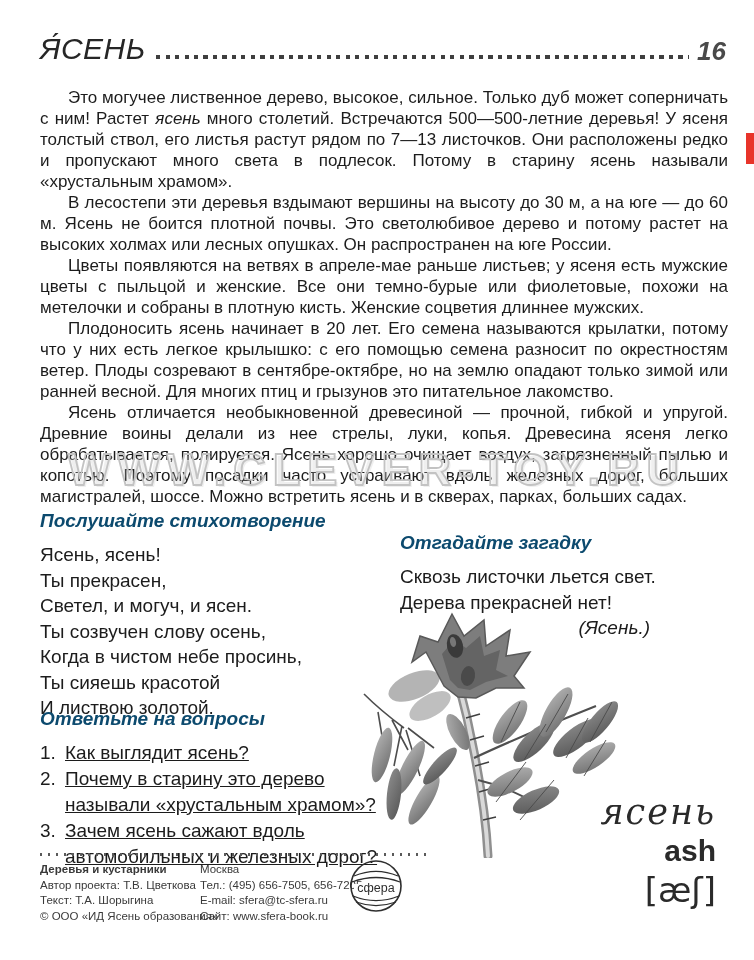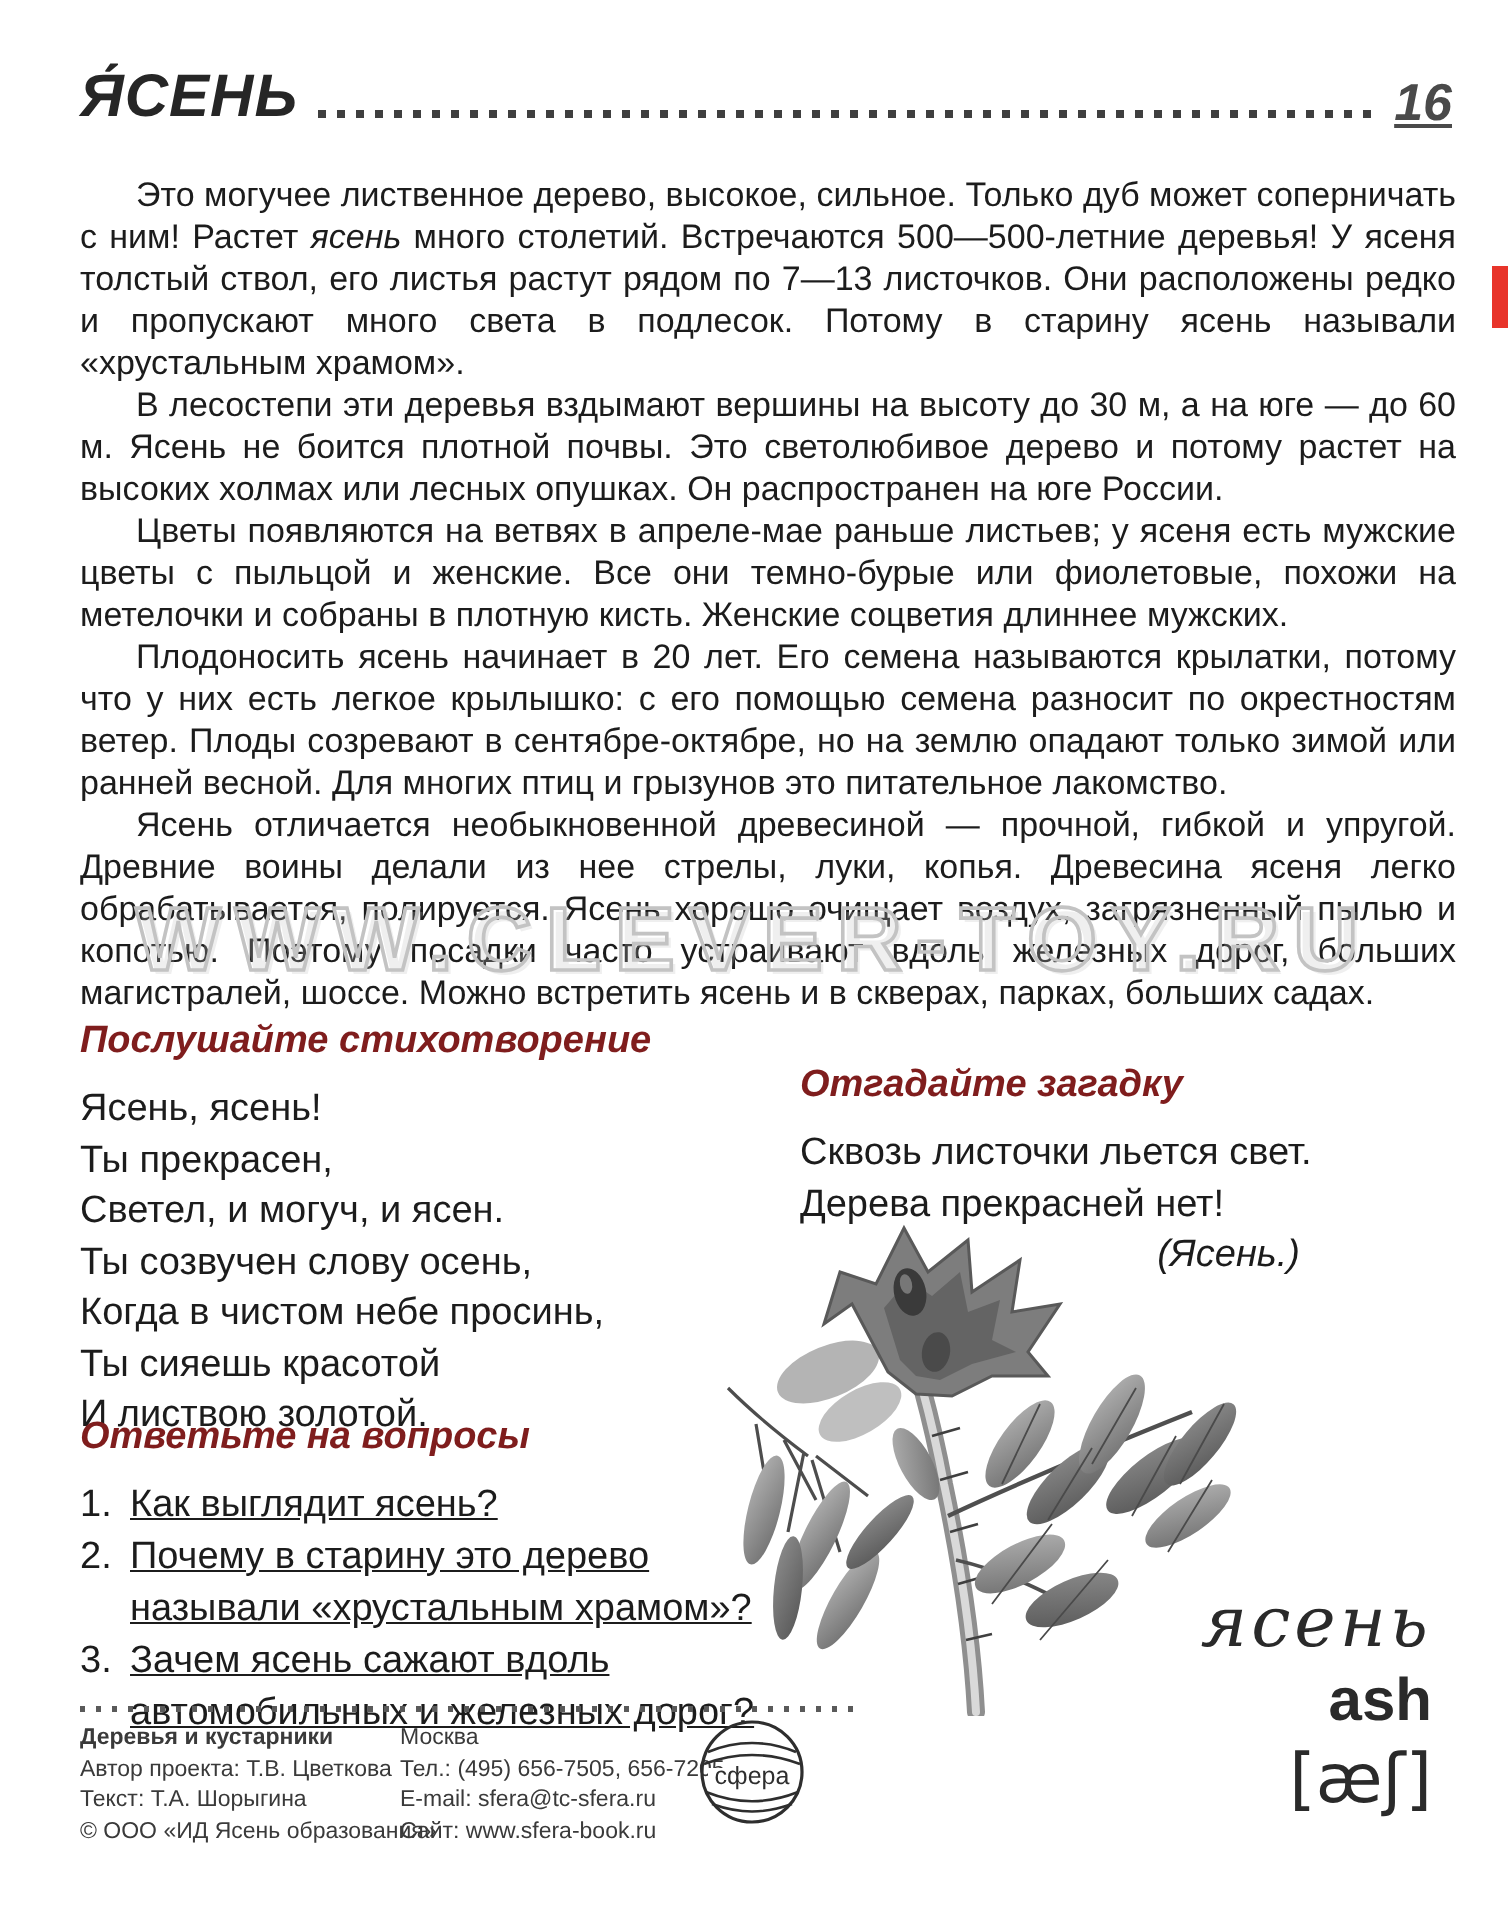--- a/index.html
+++ b/index.html
@@ -10,54 +10,53 @@
     font-family:"Liberation Sans", sans-serif;
     color:#222;
     overflow:hidden;
   }
   
   .header{
     position:absolute;top:34px;left:40px;right:28px;
     display:flex;align-items:flex-end;
   }
   .page-title{
-    font-size:30px;font-weight:bold;font-style:italic;
+    font-size:30px;font-weight:normal;font-style:italic;
     letter-spacing:.5px;color:#262626;line-height:1;
     white-space:nowrap;
     text-align:right;
   }
   .leader-dots{
     flex:1;height:4px;margin:0 8px 5px 10px;
     background:repeating-linear-gradient(90deg,#3f3f3f 0 4px,transparent 4px 9.5px);
   }
   .page-number{
     font-size:26px;font-weight:bold;font-style:italic;color:#4a4a4a;line-height:1;
     margin-bottom:0px;
-    text-decoration:underline;
   }
   
   .article{
     position:absolute;top:87px;left:40px;width:688px;
     font-size:17px;line-height:21px;text-align:justify;color:#1c1c1c;
   }
   .article p{margin:0;text-indent:28px;}
   .article .em{font-style:italic;}
   
   .watermark{
     position:absolute;top:444px;left:0;right:0;
     text-align:center;
     font-size:45px;font-weight:bold;letter-spacing:7px;
     color:transparent;
     -webkit-text-stroke:1.8px #c3c3c3;
     text-shadow:2px 2px 0 rgba(190,190,190,.25);
     pointer-events:none;white-space:nowrap;
   }
   
   .section-heading{
-    font-size:19px;font-weight:bold;font-style:italic;color:#7f1d1d;
+    font-size:19px;font-weight:bold;font-style:italic;color:#0c4a6e;
     margin:0 0 10px 0;
   }
   
   .poem{position:absolute;top:510px;left:40px;width:340px;}
   .poem .line{font-size:19px;line-height:25.5px;color:#1c1c1c;}
   
   .riddle{position:absolute;top:532px;left:400px;width:262px;}
   .riddle .line{font-size:19px;line-height:25.5px;color:#1c1c1c;}
   .riddle .answer{
     font-size:19px;font-style:italic;text-align:right;padding-right:12px;

